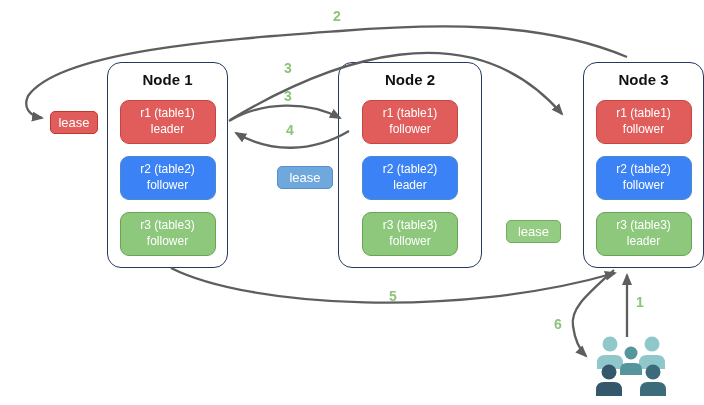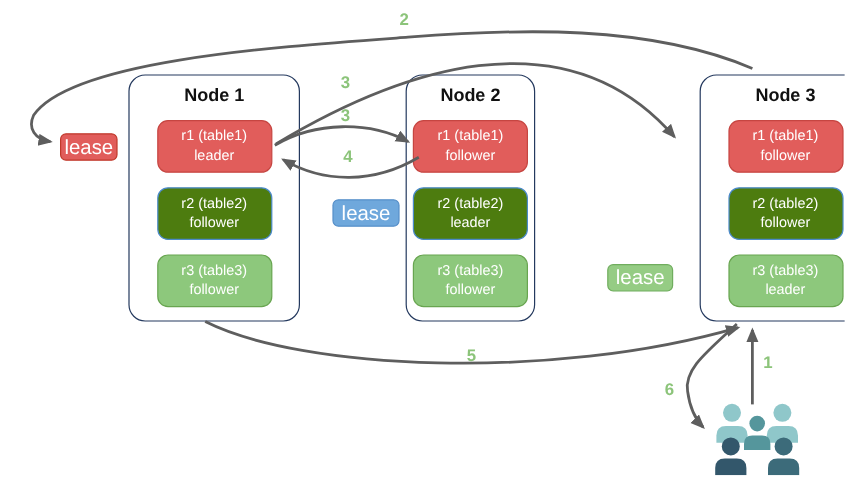--- a/index.html
+++ b/index.html
@@ -2,41 +2,41 @@
 <html><head>
 <meta charset="utf-8">
 <style>
   html,body{margin:0;padding:0;background:#ffffff;}
   .canvas{
     position:relative;width:704px;height:405px;background:#ffffff;overflow:hidden;
     font-family:"Liberation Sans",sans-serif;
   }
   .arrows{position:absolute;left:0;top:0;width:704px;height:405px;pointer-events:none;z-index:5;}
   .node{
-    position:absolute;top:62px;width:143px;height:206px;background:#ffffff;
+    position:absolute;top:62px;width:121px;height:206px;background:#ffffff;
     border:1.6px solid #24395e;border-radius:14px;z-index:1;
     display:flex;flex-direction:column;align-items:center;box-sizing:border-box;
   }
   .node1{left:107px;}
-  .node2{left:338px;width:108px;}
+  .node2{left:338px;width:144px;}
   .node3{left:583px;}
   .node-title{margin-top:8px;font-size:15px;font-weight:bold;color:#111111;}
   .replica{
     width:96px;height:44px;border-radius:9px;margin-top:12px;box-sizing:border-box;
     display:flex;flex-direction:column;align-items:center;justify-content:center;
     color:#ffffff;font-size:12px;line-height:1.3;text-align:center;
   }
   .replica:first-of-type{margin-top:11px;}
   .replica.red{background:#e15d5b;border:1.5px solid #c64541;}
-  .replica.blue{background:#4d7c0f;border:1.5px solid #4b8ac9;}
+  .replica.blue{background:#3b82f6;border:1.5px solid #4b8ac9;}
   .replica.green{background:#8dc87c;border:1.5px solid #68a550;}
   .lease{
     position:absolute;height:23px;border-radius:5px;box-sizing:border-box;z-index:6;
     display:flex;align-items:center;justify-content:center;
-    color:#ffffff;font-size:17px;
+    color:#ffffff;font-size:13px;
   }
   .lease.red{left:50px;top:111px;width:48px;background:#e15d5b;border:1.5px solid #c0392b;}
   .lease.blue{left:277px;top:166px;width:56px;background:#6fa8dc;border:1.5px solid #568fc9;}
   .lease.green{left:506px;top:220px;width:55px;background:#95cc84;border:1.5px solid #70ad5e;}
   .step{
     position:absolute;z-index:7;color:#8cc47a;font-weight:bold;font-size:14px;
   }
   .users{position:absolute;left:594px;top:334px;z-index:2;}
 </style>
 </head>

